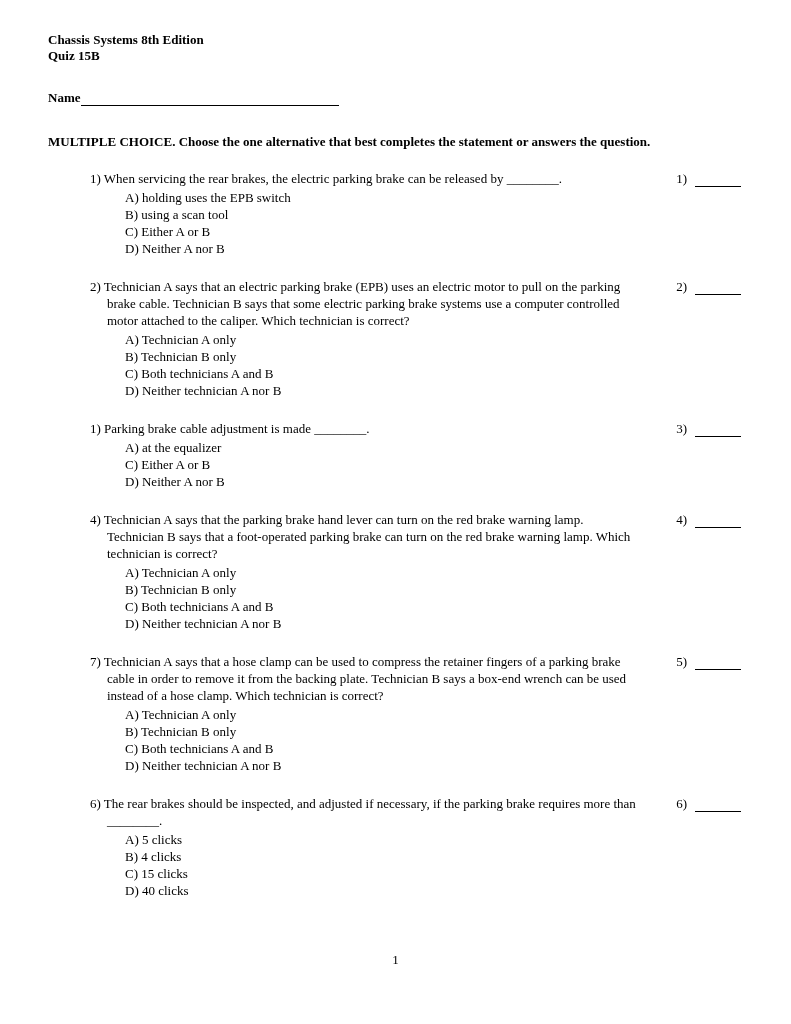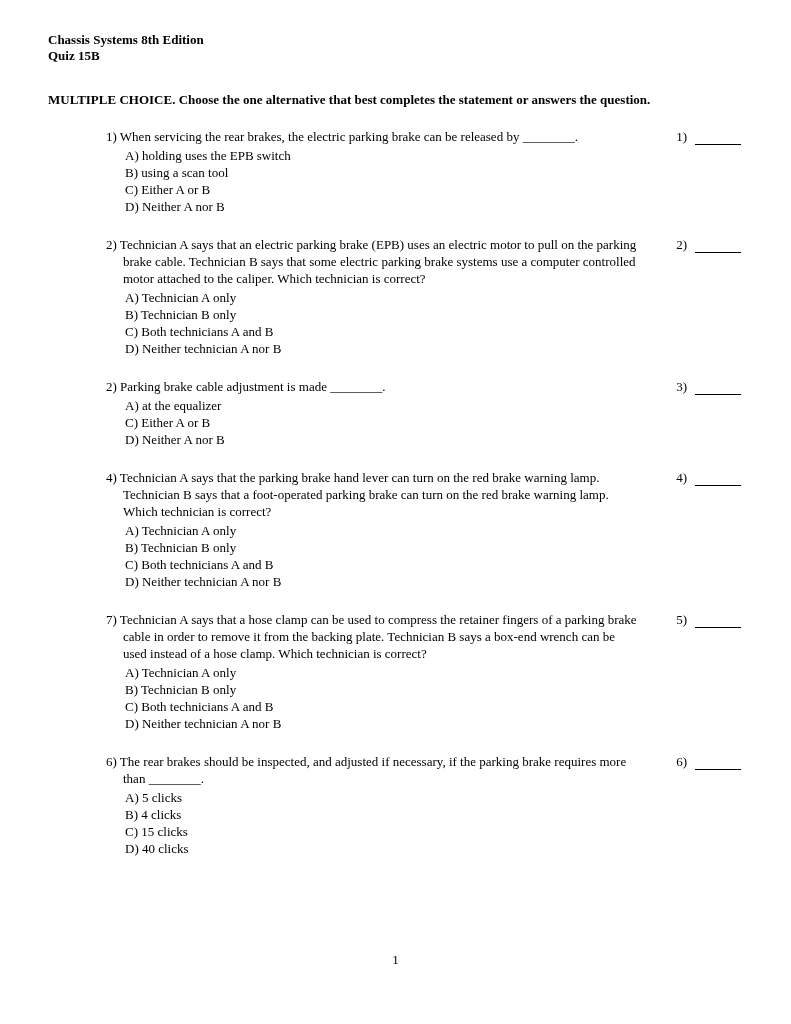--- a/index.html
+++ b/index.html
@@ -57,21 +57,20 @@
   }
   .q-main {
     width: 548px;
     flex: 0 0 548px;
   }
   .q-text {
     font-size: 13px;
     line-height: 17px;
     padding-left: 17px;
     text-indent: -17px; 
-    margin-left: 16px;
   }
   .choices {
     margin-top: 2px;
     padding-left: 35px;
   }
   .choice {
     font-size: 13px;
     line-height: 17px;
   }
   .q-answer {
@@ -104,20 +103,24 @@
 </head>
 <body>
 
 <div class="page">
 
   <div class="header">
     <div class="header-title">Chassis Systems 8th Edition</div>
     <div class="header-subtitle">Quiz 15B</div>
   </div>
 
+  <div class="name-row">
+    <span>Name</span>
+      <span class="name-line"></span>
+  </div>
 
   <div class="instructions">MULTIPLE CHOICE.  Choose the one alternative that best completes the statement or answers the question.</div>
 
   <div class="questions" id="questions">
       <div class="q-row">
         <div class="q-main">
           <p class="q-text">1) When servicing the rear brakes, the electric parking brake can be released by ________.</p>
           <div class="choices">
             <div class="choice">A) holding uses the EPB switch</div>
             <div class="choice">B) using a scan tool</div>
@@ -140,21 +143,21 @@
             <div class="choice">D) Neither technician A nor B</div>
           </div>
         </div>
         <div class="q-answer">
           <span class="ans-num">2)</span>
           <span class="ans-line"></span>
         </div>
       </div>
       <div class="q-row">
         <div class="q-main">
-          <p class="q-text">2) Parking brake cable adjustment is made ________.</p>
+          <p class="q-text">1) Parking brake cable adjustment is made ________.</p>
           <div class="choices">
             <div class="choice">A) at the equalizer</div>
             <div class="choice">C) Either A or B</div>
             <div class="choice">D) Neither A nor B</div>
           </div>
         </div>
         <div class="q-answer">
           <span class="ans-num">3)</span>
           <span class="ans-line"></span>
         </div>

